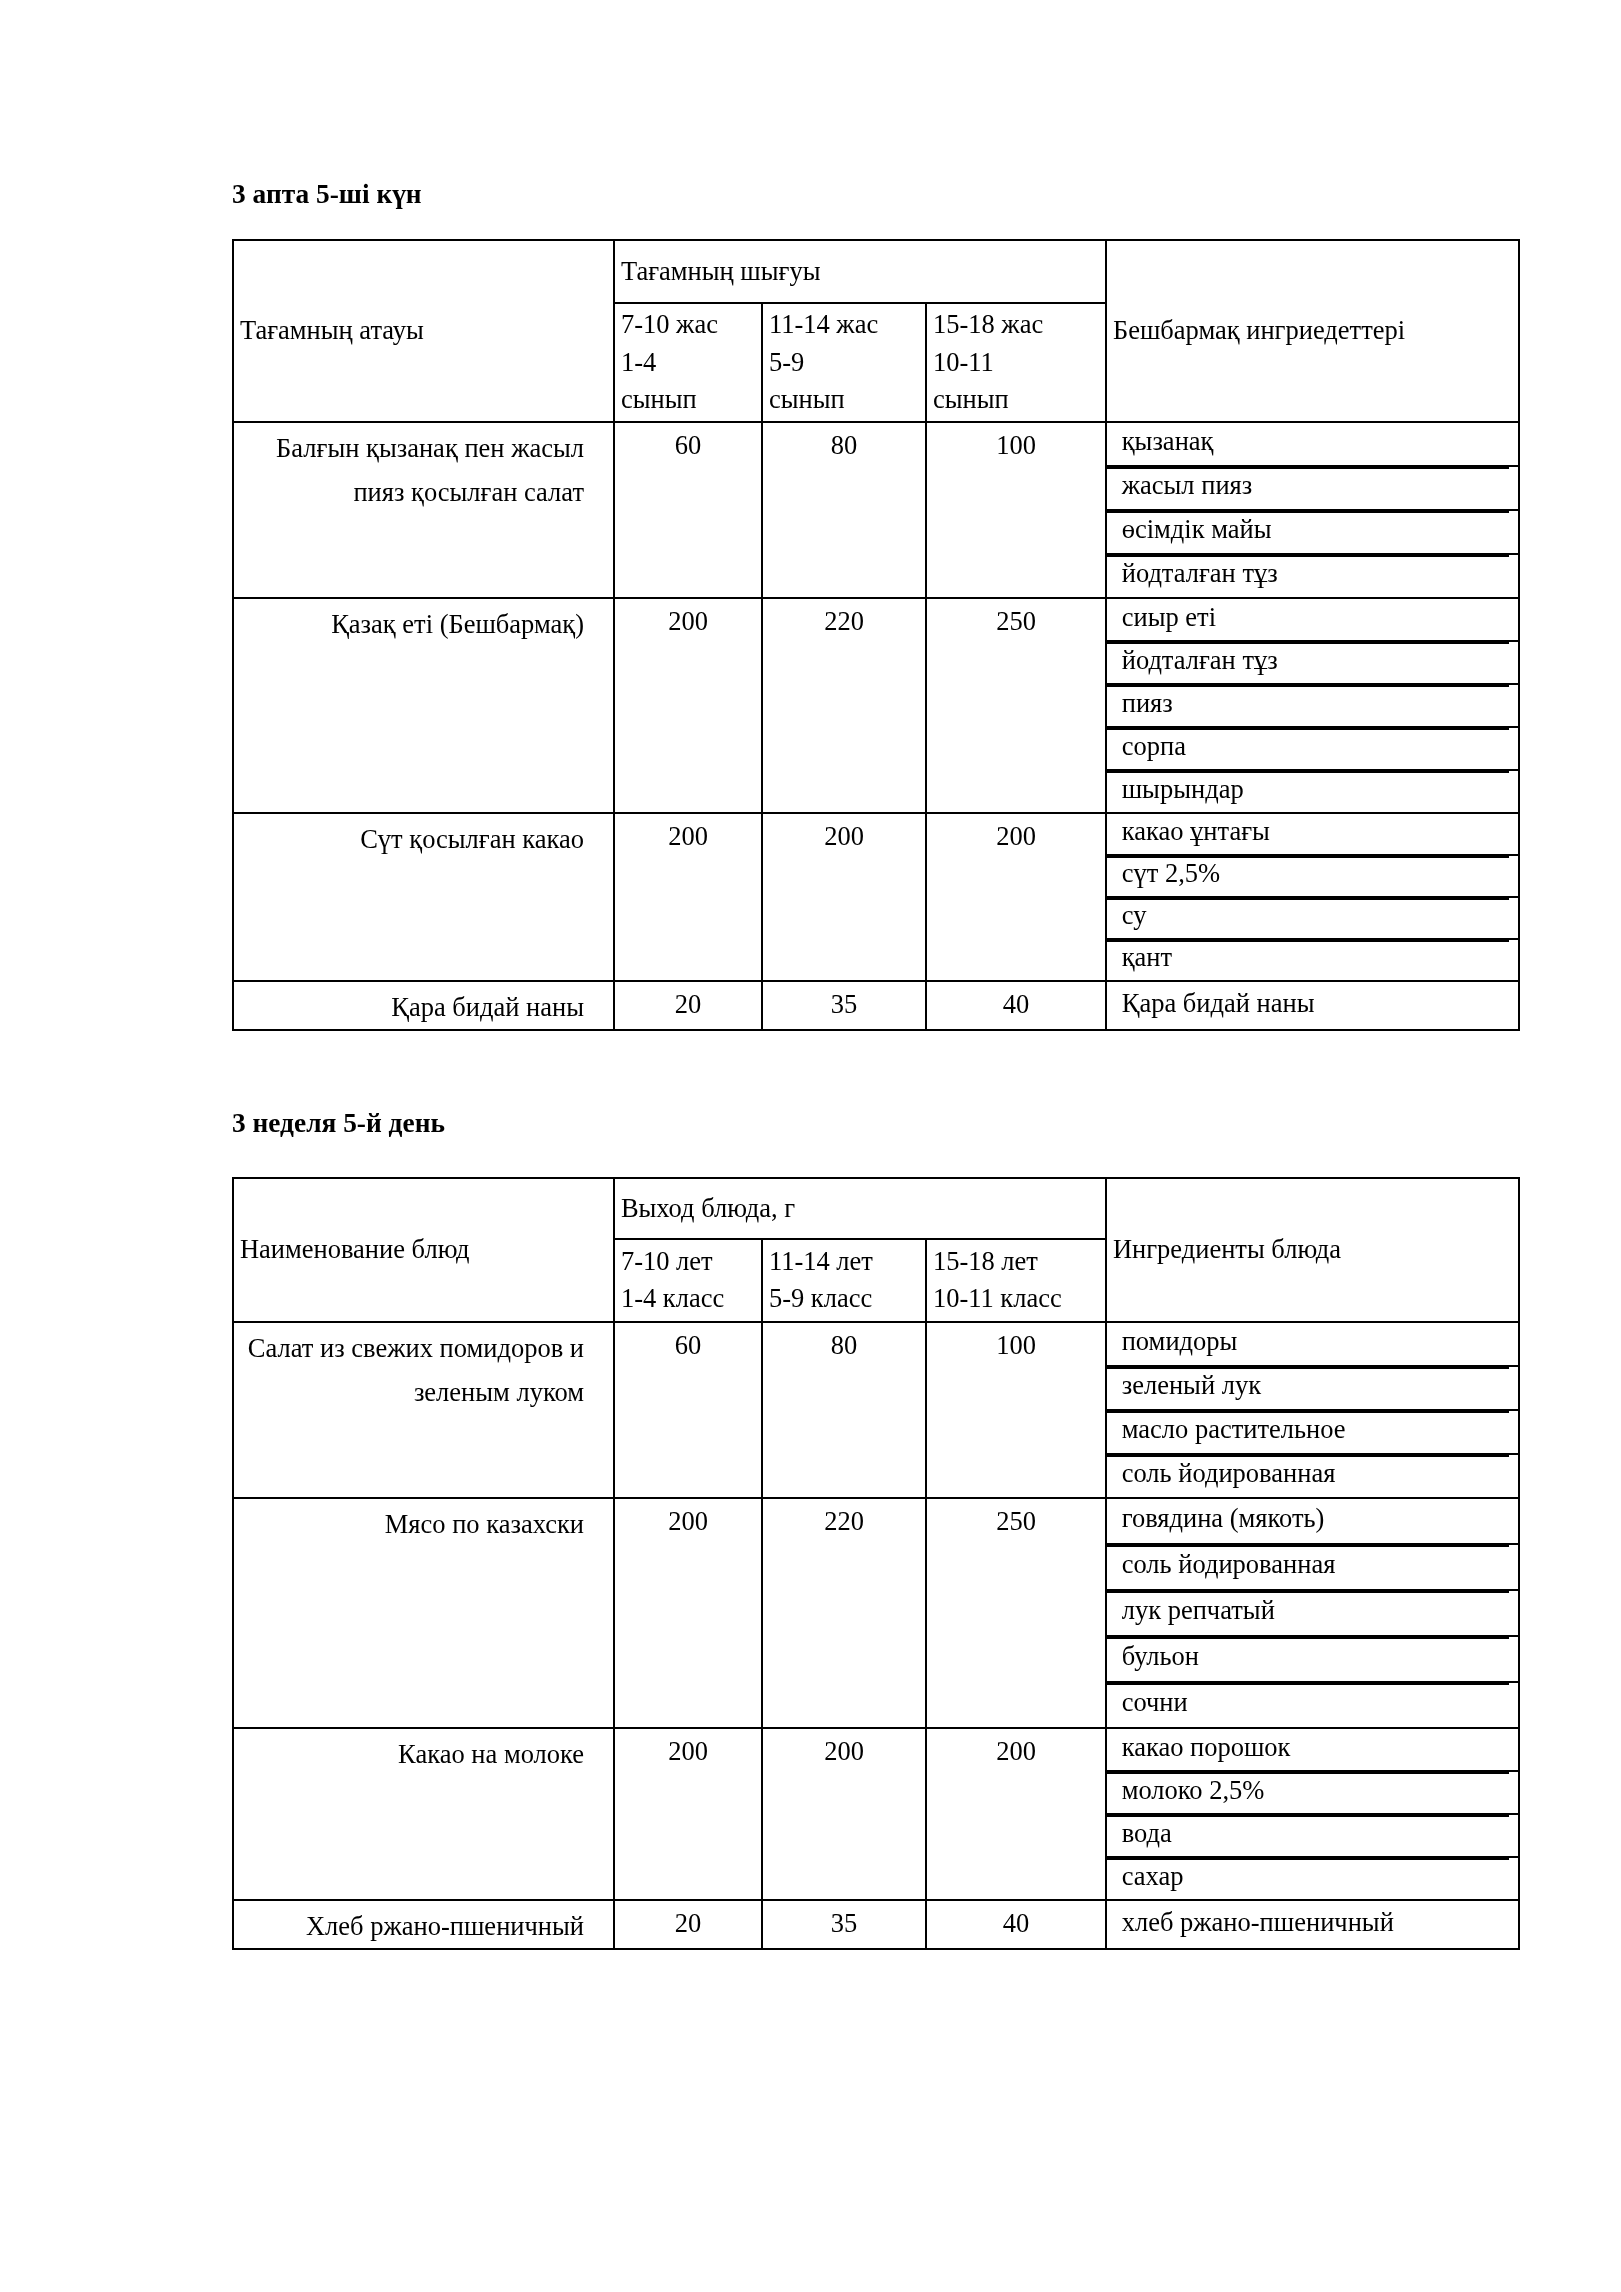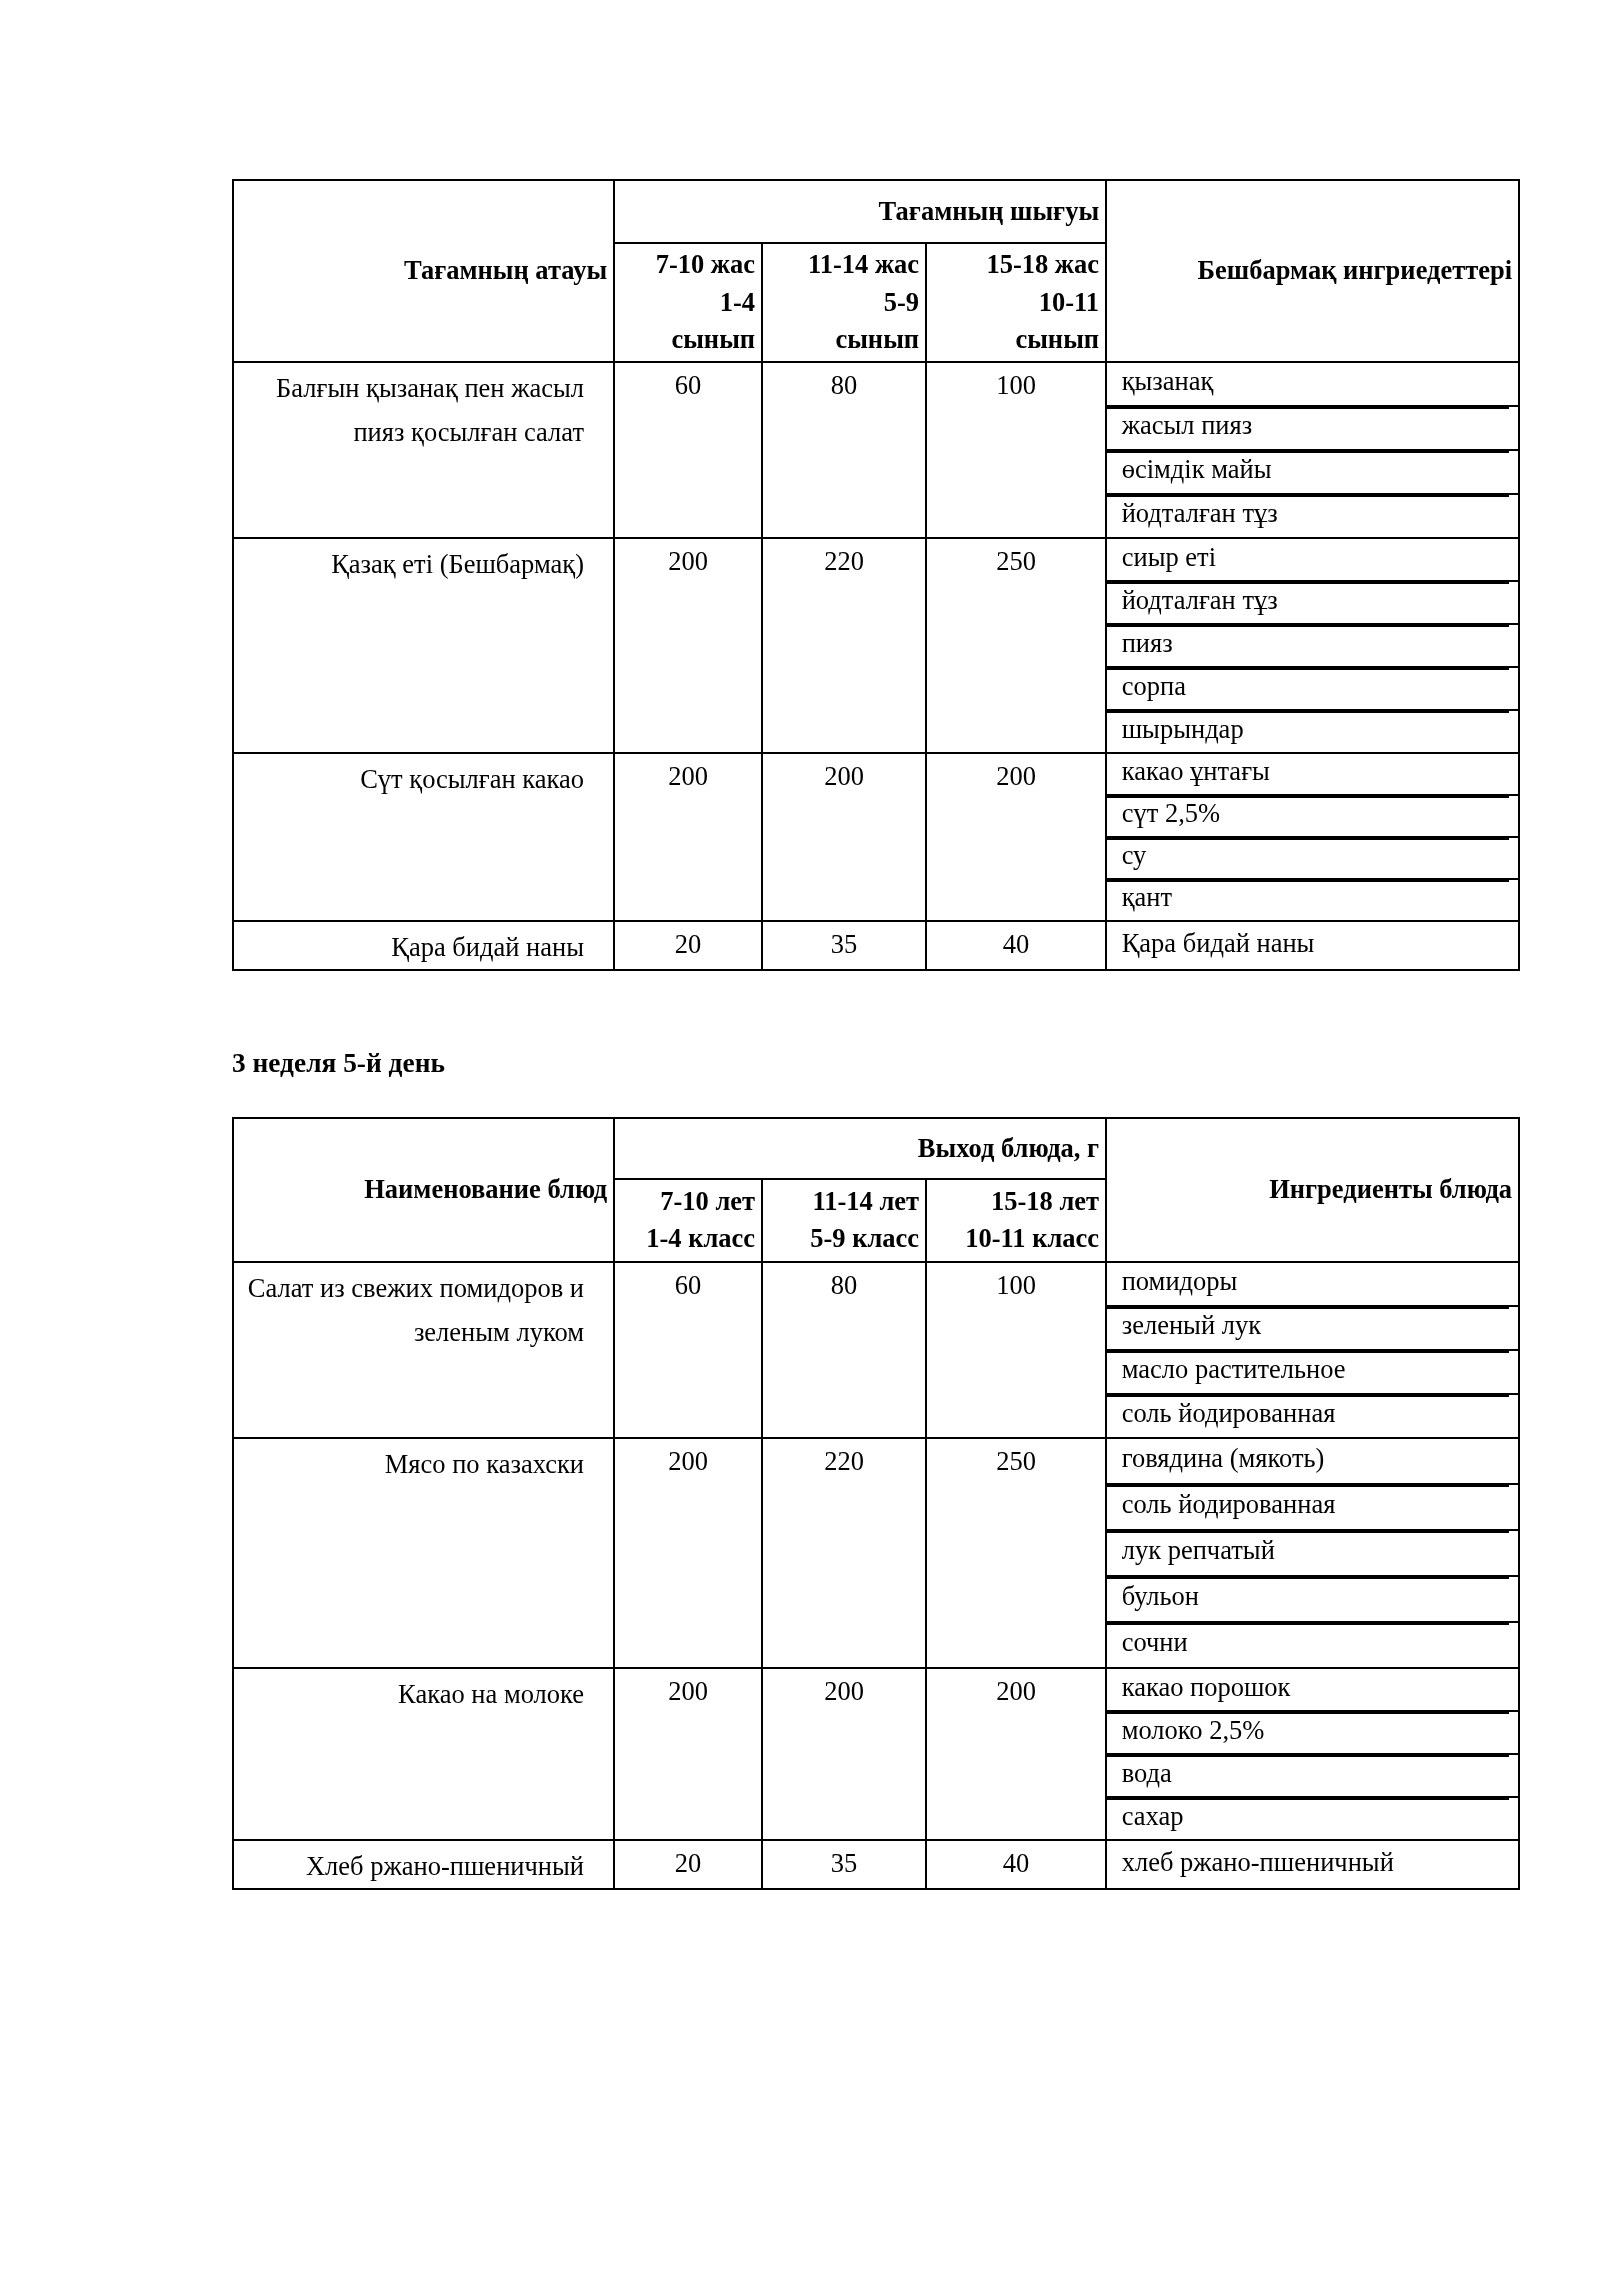--- a/index.html
+++ b/index.html
@@ -36,22 +36,22 @@
     table-layout: fixed;
     width: 1286px;
     font-size: 26.5px;
   }
   table.menu th,
   table.menu td {
     border: 2px solid #000000;
     overflow: hidden;
   }
   table.menu th {
-    font-weight: bold;
-    text-align: right;
+    font-weight: normal;
+    text-align: left;
     vertical-align: middle;
     padding: 2px 5.9px;
   }
   th.c-age { white-space: pre-line; line-height: 1.42; }
 
   
   .t1 tr.thA { height: 63px; }
   .t1 tr.thB { height: 108px; }
   .t2 tr.thA { height: 61px; }
   .t2 tr.thB { height: 83px; }
@@ -92,20 +92,21 @@
     margin-top: 28px;
   }
   tbody tr:last-child td { border-bottom: 2px solid #000000; margin-left: 35px; }
 </style>
 </head>
 <body>
 
 <div class="page">
   <div class="content">
 
+    <h2 class="doc-title t1-title">3 апта 5-ші күн</h2>
 
     <table class="menu t1">
       <colgroup>
         <col style="width:381px">
           <col style="width:148px">
           <col style="width:164px">
           <col style="width:180px">
           <col style="width:413px">
       </colgroup>
       <thead>

